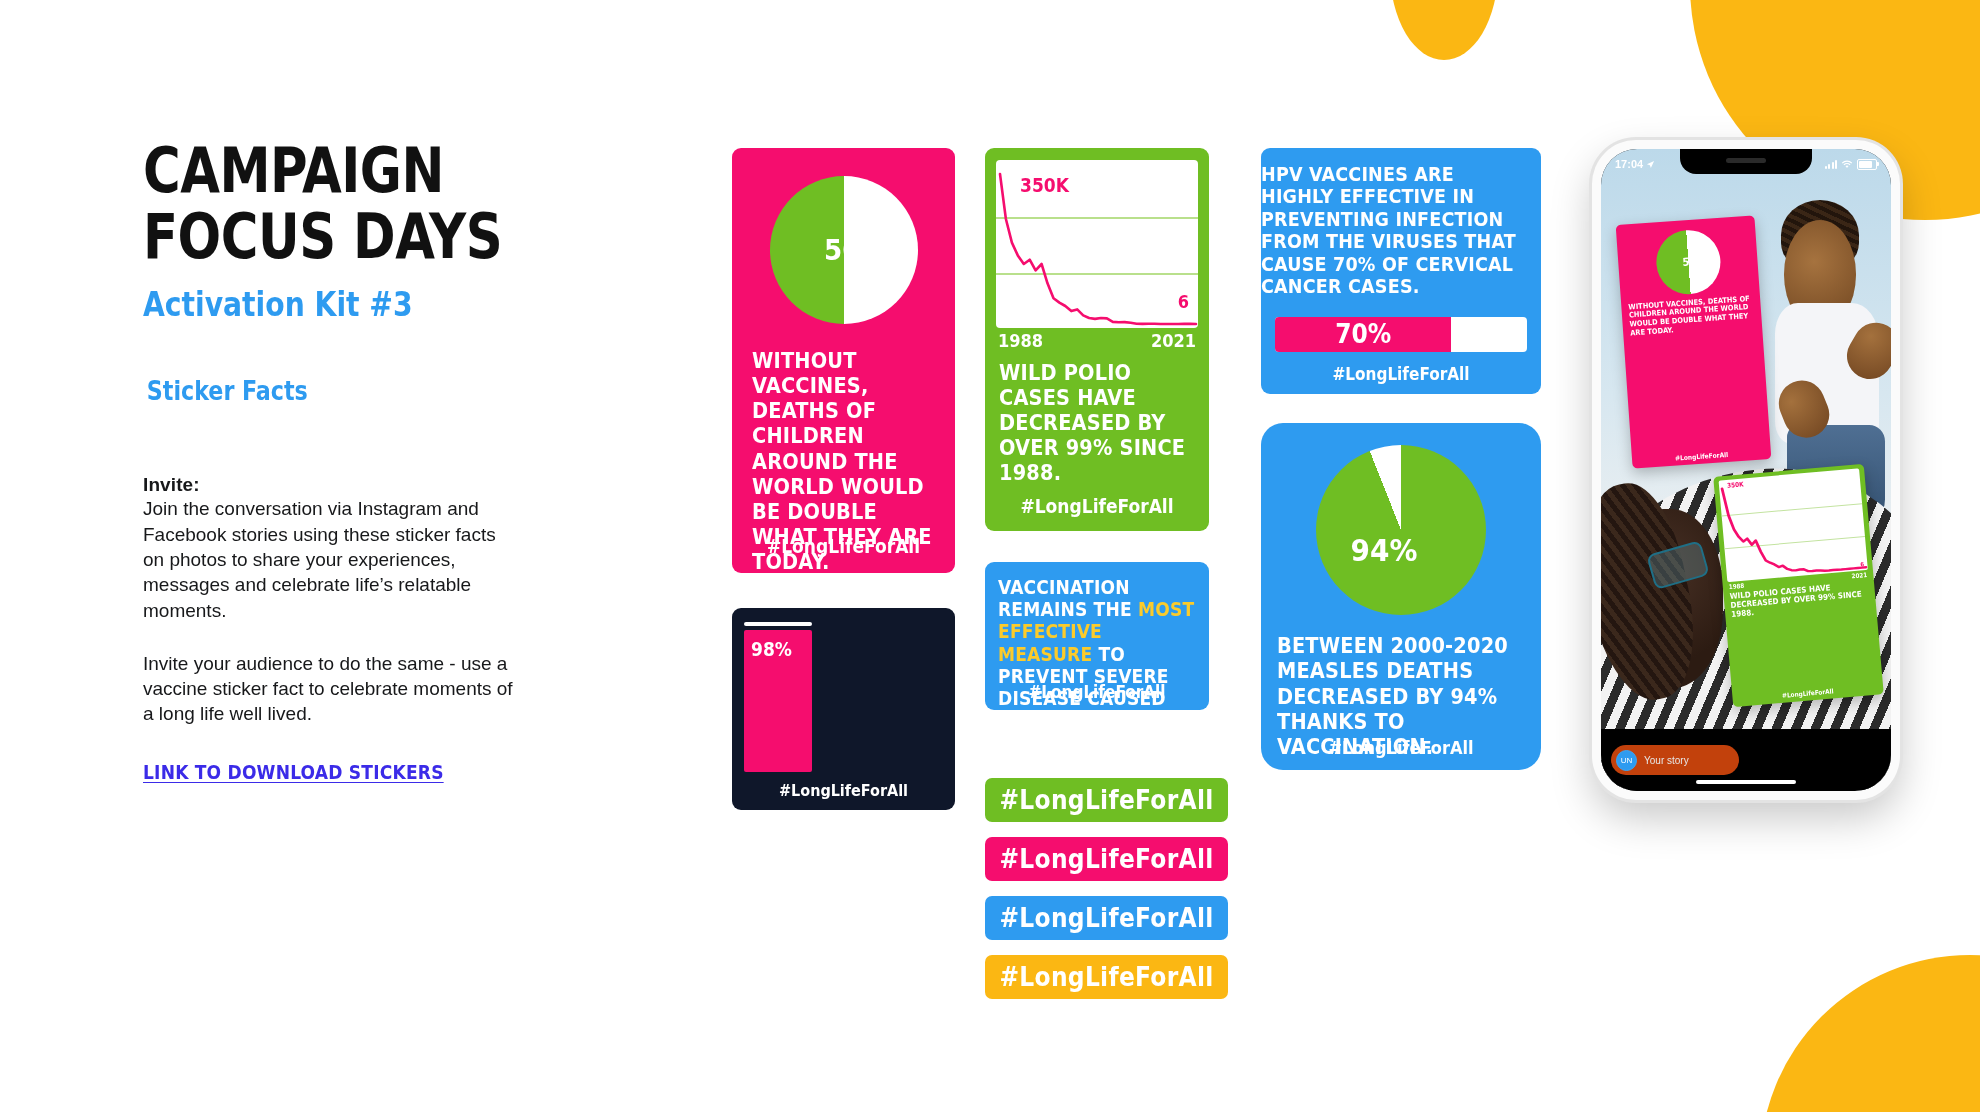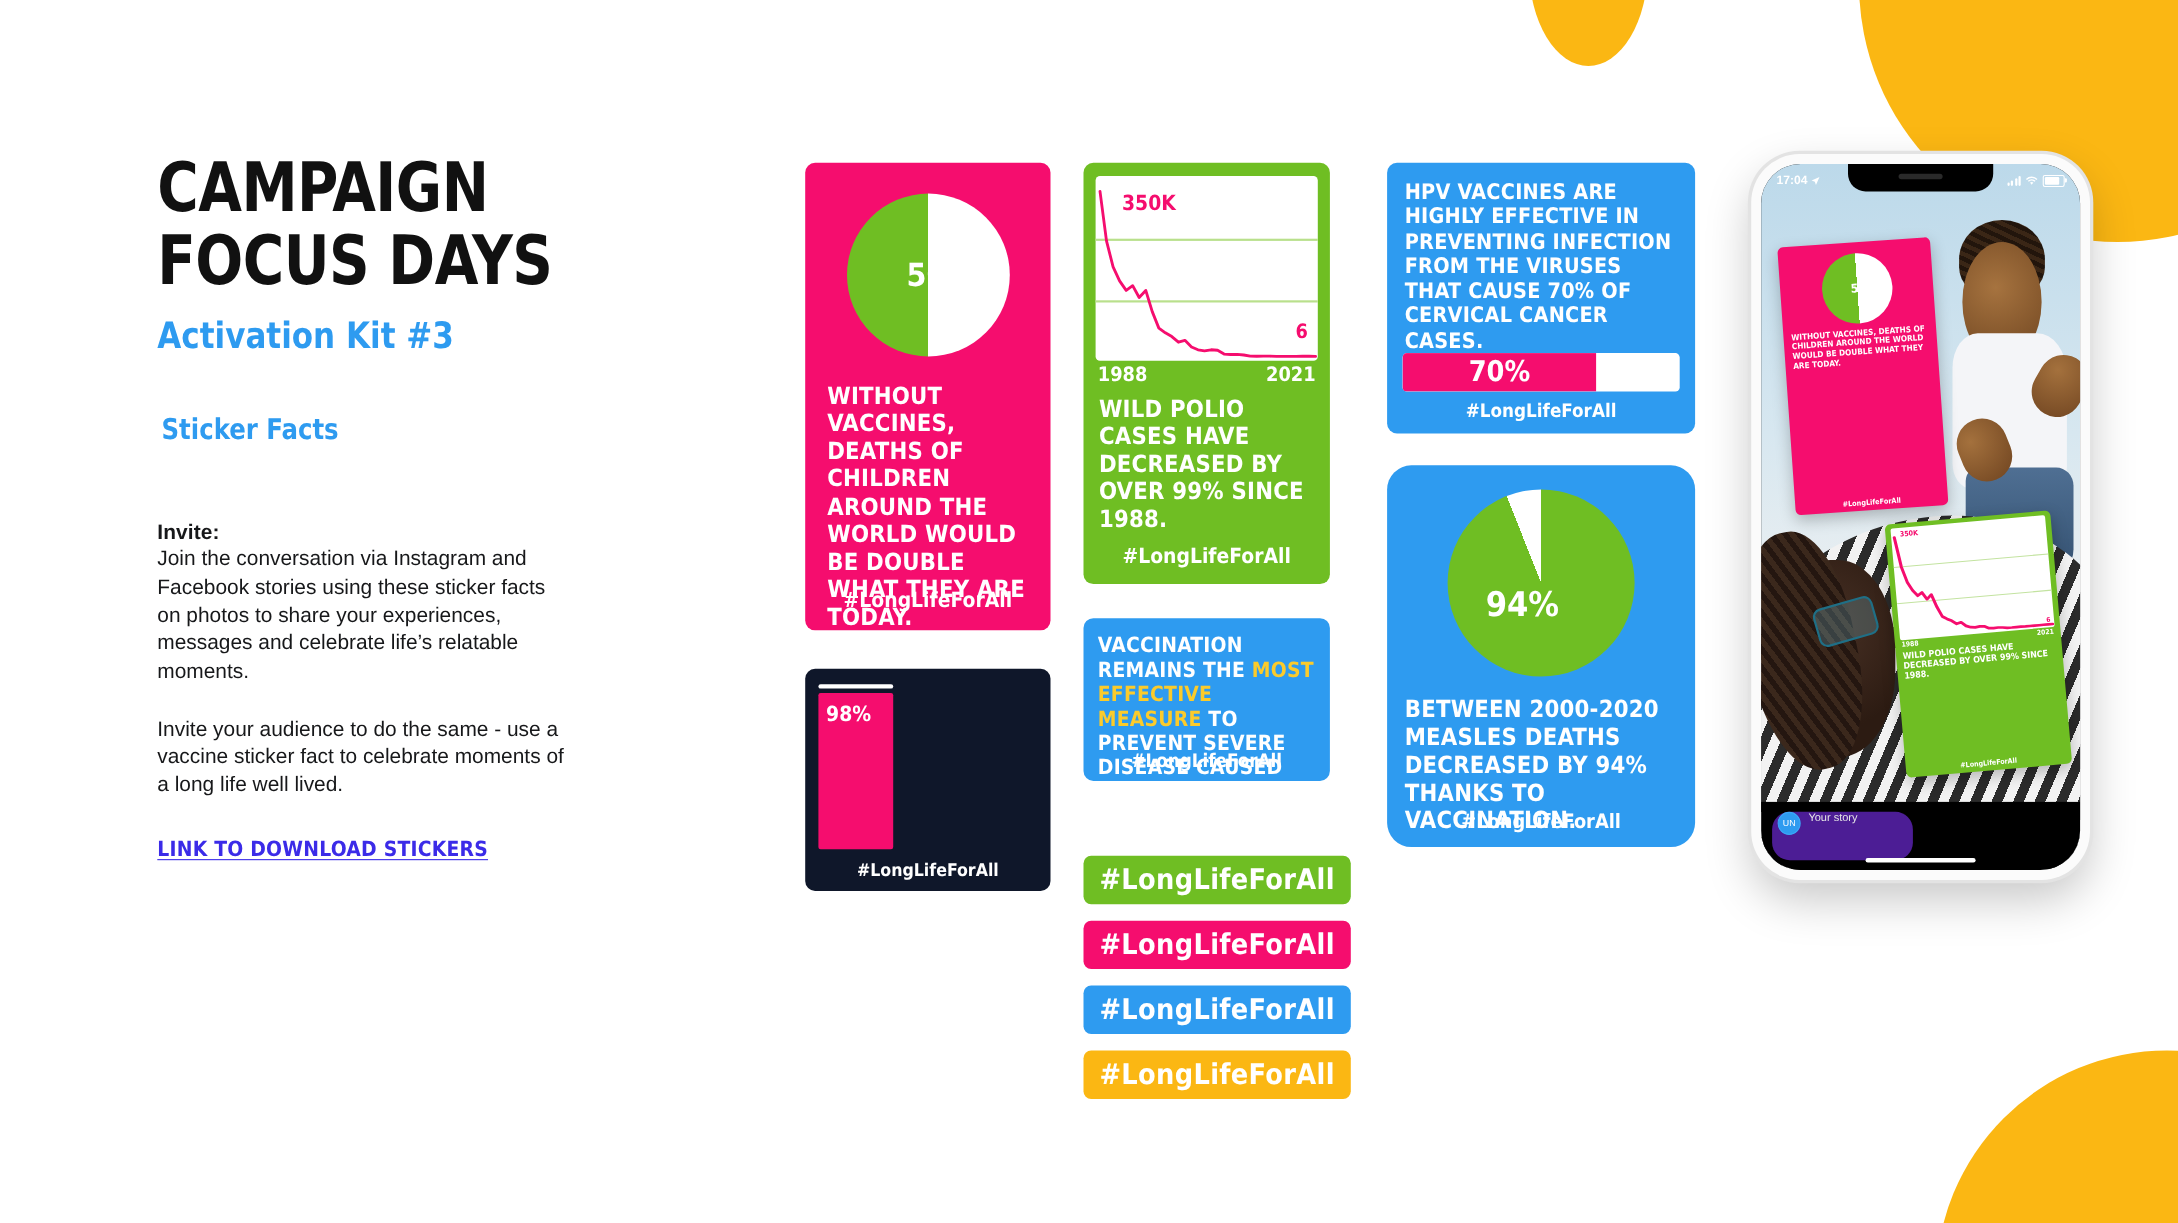--- a/index.html
+++ b/index.html
@@ -87,23 +87,23 @@
   .x-labels {
     display:flex; justify-content:space-between; padding:2px 13px 0 13px;
     font-family:"Liberation Sans Narrow","DejaVu Sans Condensed","Liberation Sans",sans-serif;
     font-weight:bold; color:#ffffff; font-size:18px;
   }
   #card-polio .body { padding:10px 14px 0 14px; font-size:21.5px; line-height:1.16; }
   #card-polio .hashtag { position:absolute; bottom:14px; left:0; right:0; font-size:19px; }
 
   
   #card-hpv { left:1261px; top:148px; width:280px; height:246px; background:#2E9BF0; }
-  #card-hpv .body { padding:16px 16px 0 16px; font-size:19.5px; line-height:1.15; }
+  #card-hpv .body { padding:16px 16px 0 0; font-size:19.5px; line-height:1.15; }
   .progress-track {
-    margin:0 14px 0 14px; height:35px; background:#ffffff; border-radius:4px;
+    margin:18px 14px 0 14px; height:35px; background:#ffffff; border-radius:4px;
     position:relative; overflow:hidden;
   }
   .progress-fill { position:absolute; left:0; top:0; bottom:0; background:#F50D6E; }
   .progress-label {
     position:absolute; left:0; top:0; bottom:0; display:flex; align-items:center; justify-content:center;
     font-family:"Liberation Sans Narrow","DejaVu Sans Condensed","Liberation Sans",sans-serif;
     font-weight:bold; font-size:26px; color:#ffffff;
   }
   #card-hpv .hashtag { position:absolute; bottom:10px; left:0; right:0; font-size:17px; }
 
@@ -289,22 +289,22 @@
   #ov-green .ov-tag {
     position:absolute; bottom:3px; left:0; right:0; text-align:center; font-size:6.4px; font-weight:bold;
     font-family:"Liberation Sans Narrow","DejaVu Sans Condensed","Liberation Sans",sans-serif;
   }
 
   .story-footer {
     position:absolute; left:0; right:0; bottom:0; height:62px; background:#000;
     display:flex; align-items:center; padding:0 10px; box-sizing:border-box; z-index:5;
   }
   .story-input {
-    flex:0 0 auto; width:128px; height:44px; background:#4c1d95; border-radius:16px;
-    display:flex; align-items:flex-start; padding:0 5px; box-sizing:border-box; gap:7px;
+    flex:0 0 auto; width:128px; height:30px; background:#c2410c; border-radius:16px;
+    display:flex; align-items:center; padding:0 5px; box-sizing:border-box; gap:7px;
   }
   .avatar {
     width:21px; height:21px; border-radius:50%; background:#2E9BF0; flex:none;
     display:flex; align-items:center; justify-content:center; color:#fff; font-size:8px;
     border:1.5px solid #3aa7f7; box-sizing:border-box;
   }
   .story-input-label { color:#e6e6e6; font-size:10px; }
   .send-btn {
     position:absolute; right:10px; bottom:22px; width:30px; height:30px; border-radius:50%;
     background:#fff; display:flex; align-items:center; justify-content:center;

